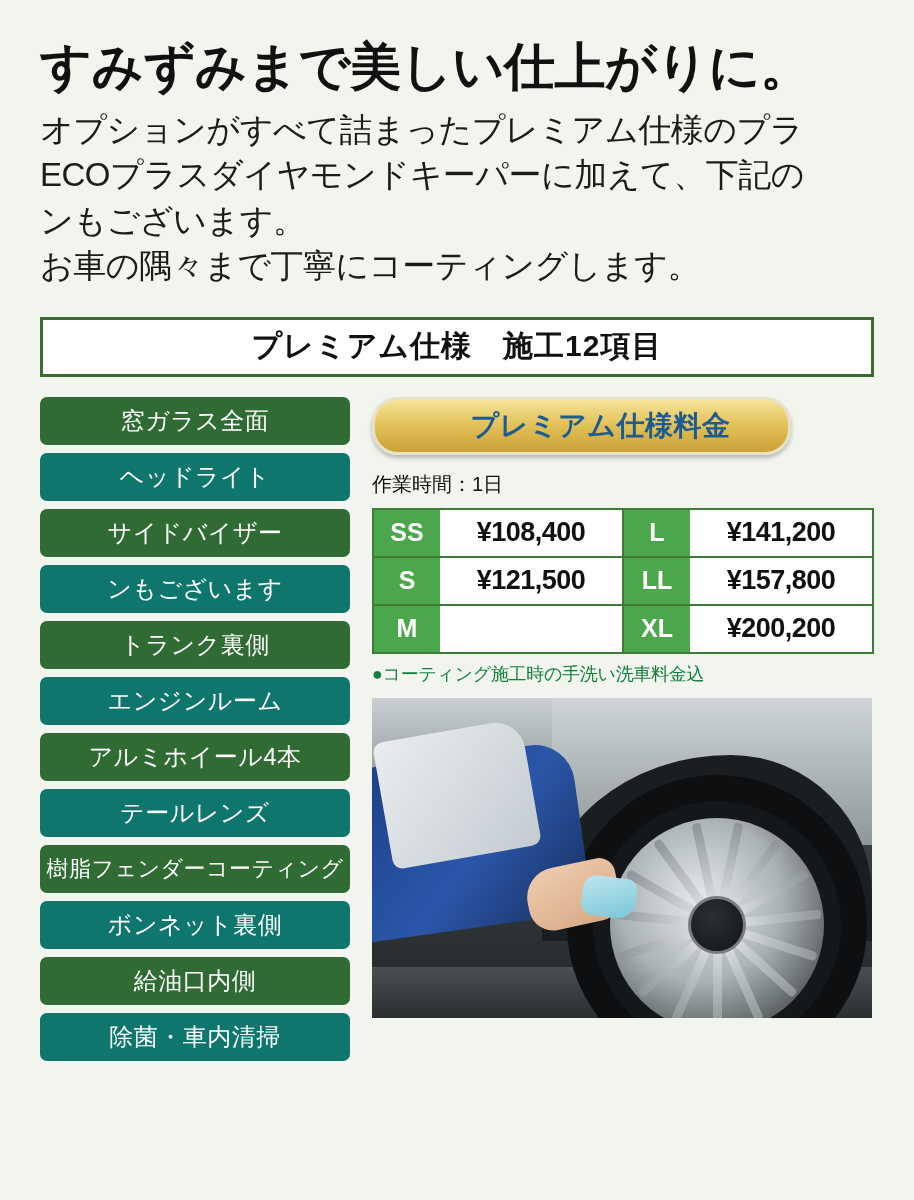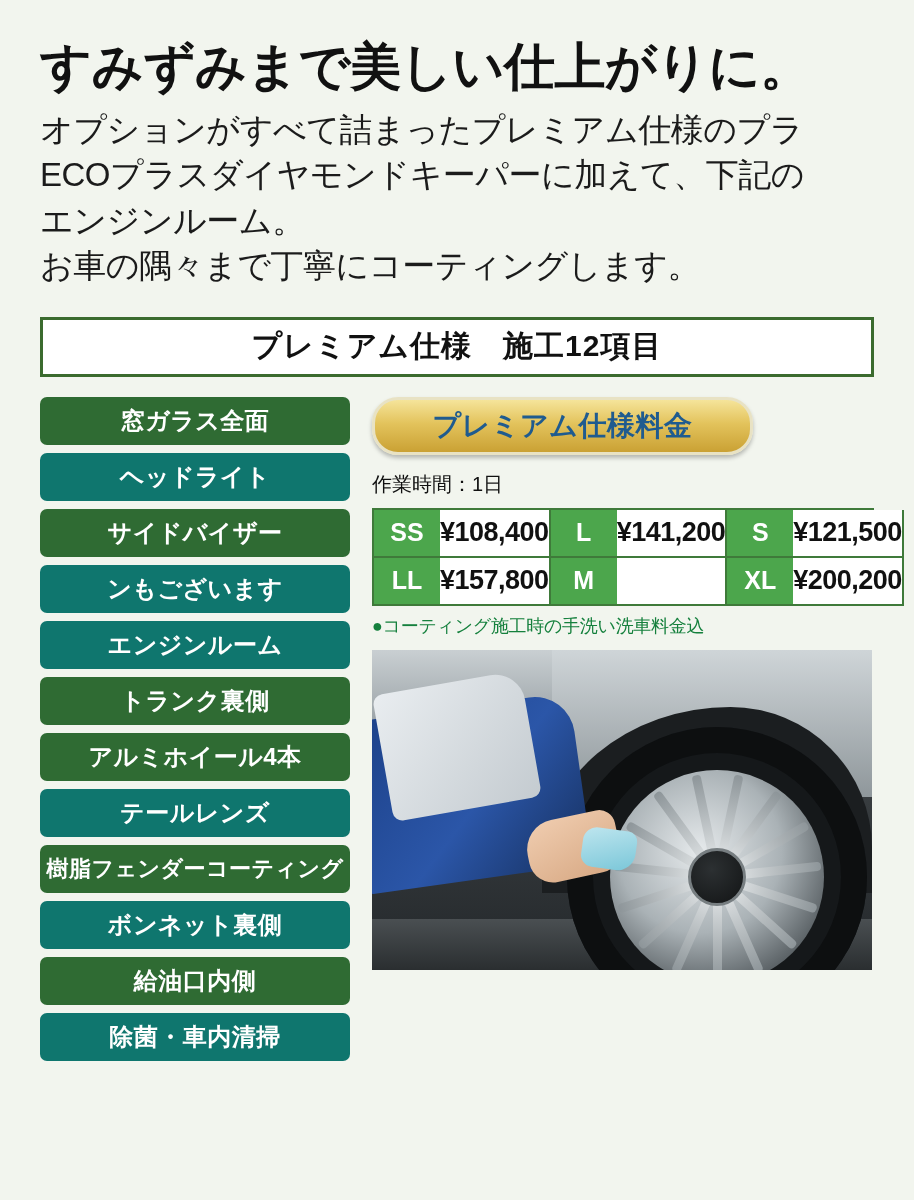--- a/index.html
+++ b/index.html
@@ -64,21 +64,21 @@
     gap: 8px;
   }
   .item {
     height: 48px;
     border-radius: 7px;
     display: flex;
     align-items: center;
     justify-content: center;
     color: #ffffff;
     font-size: 24px;
-    font-weight: bold;
+    font-weight: normal;
     letter-spacing: 0.5px;
   }
   .item.dark { background: #2f6b33; }
   .item.light { background: #0f766e; }
   .item.small { font-size: 22px; }
 
   .right-col {
     flex: 1;
     display: flex;
     flex-direction: column;
@@ -87,37 +87,38 @@
     position: relative;
     height: 52px;
     border-radius: 26px;
     background: linear-gradient(180deg,#f5e49a 0%,#e3c35c 45%,#caa134 100%);
     border: 3px solid #e8e2c4;
     box-shadow: 0 3px 4px rgba(0,0,0,0.25);
     display: flex;
     align-items: center;
     justify-content: center;
     width: 375px;
+    padding-left: 38px;
   }
   .price-badge .txt {
     font-size: 28px;
     font-weight: bold;
     color: #1f5b8f;
     letter-spacing: 0.5px;
   }
   .worktime {
     margin-top: 16px;
     font-size: 20px;
     color: #111;
     letter-spacing: 0px;
   }
   .price-table {
     margin-top: 10px;
     display: grid;
-    grid-template-columns: 1fr 1fr 1fr;
+    grid-template-columns: 1fr 1fr;
     gap: 0;
     border-top: 2px solid #3f7a3a;
     border-left: 2px solid #3f7a3a;
     width: 500px;
   }
   .pcell {
     display: flex;
     align-items: stretch;
     border-right: 2px solid #3f7a3a;
     border-bottom: 2px solid #3f7a3a;
@@ -237,21 +238,21 @@
 </head>
 <body>
 
 <div class="page">
 
   <h1 class="headline">すみずみまで美しい仕上がりに。</h1>
 
   <div class="lead">
     <p>オプションがすべて詰まったプレミアム仕様のプラ</p>
     <p>ECOプラスダイヤモンドキーパーに加えて、下記の</p>
-    <p>エンジンルーム。</p>
+    <p>ンもございます。</p>
     <p>お車の隅々まで丁寧にコーティングします。</p>
   </div>
 
   <div class="section-title-box">
     <span class="txt">プレミアム仕様　施工12項目</span>
   </div>
 
   <div class="content">
 
     <div class="items-col">
@@ -260,25 +261,25 @@
         </div>
       <div class="item light">
           <span>ヘッドライト</span>
         </div>
       <div class="item dark">
           <span>サイドバイザー</span>
         </div>
       <div class="item light">
           <span>ンもございます</span>
         </div>
+      <div class="item dark">
+          <span>トランク裏側</span>
+        </div>
       <div class="item light">
           <span>エンジンルーム</span>
-        </div>
-      <div class="item dark">
-          <span>トランク裏側</span>
         </div>
       <div class="item dark">
           <span>アルミホイール4本</span>
         </div>
       <div class="item light">
           <span>テールレンズ</span>
         </div>
       <div class="item dark small">
           <span>樹脂フェンダーコーティング</span>
         </div>

